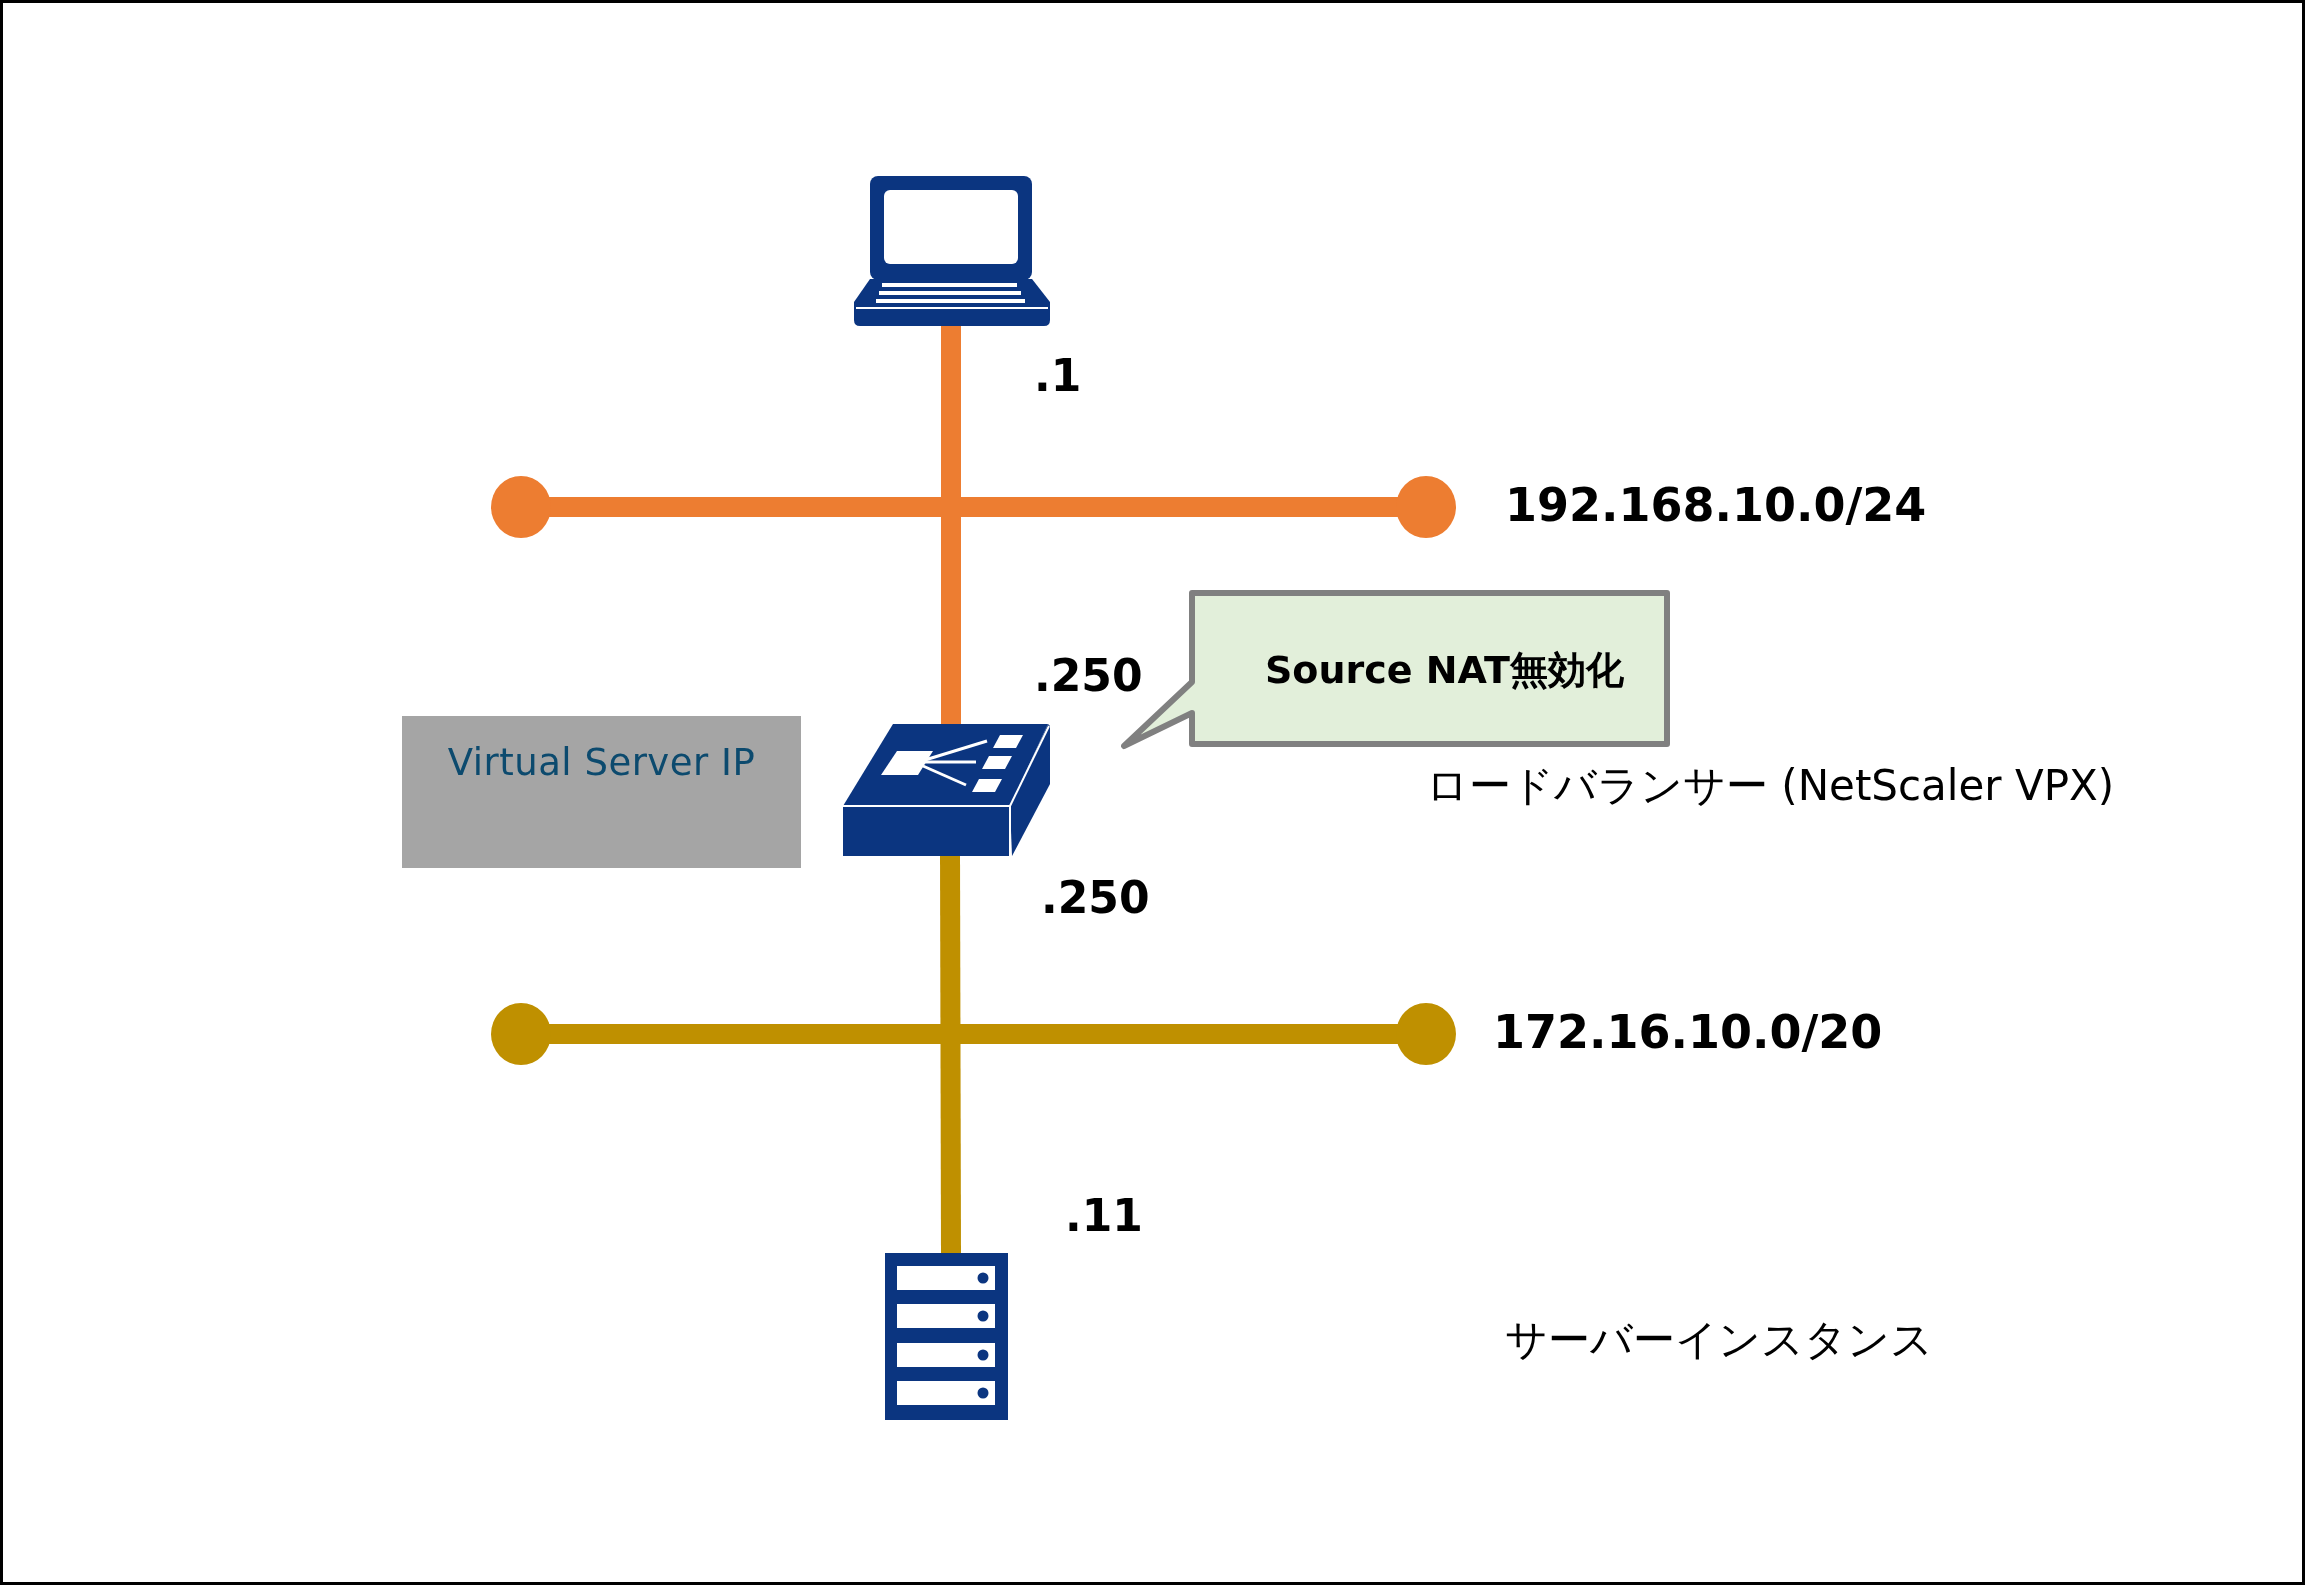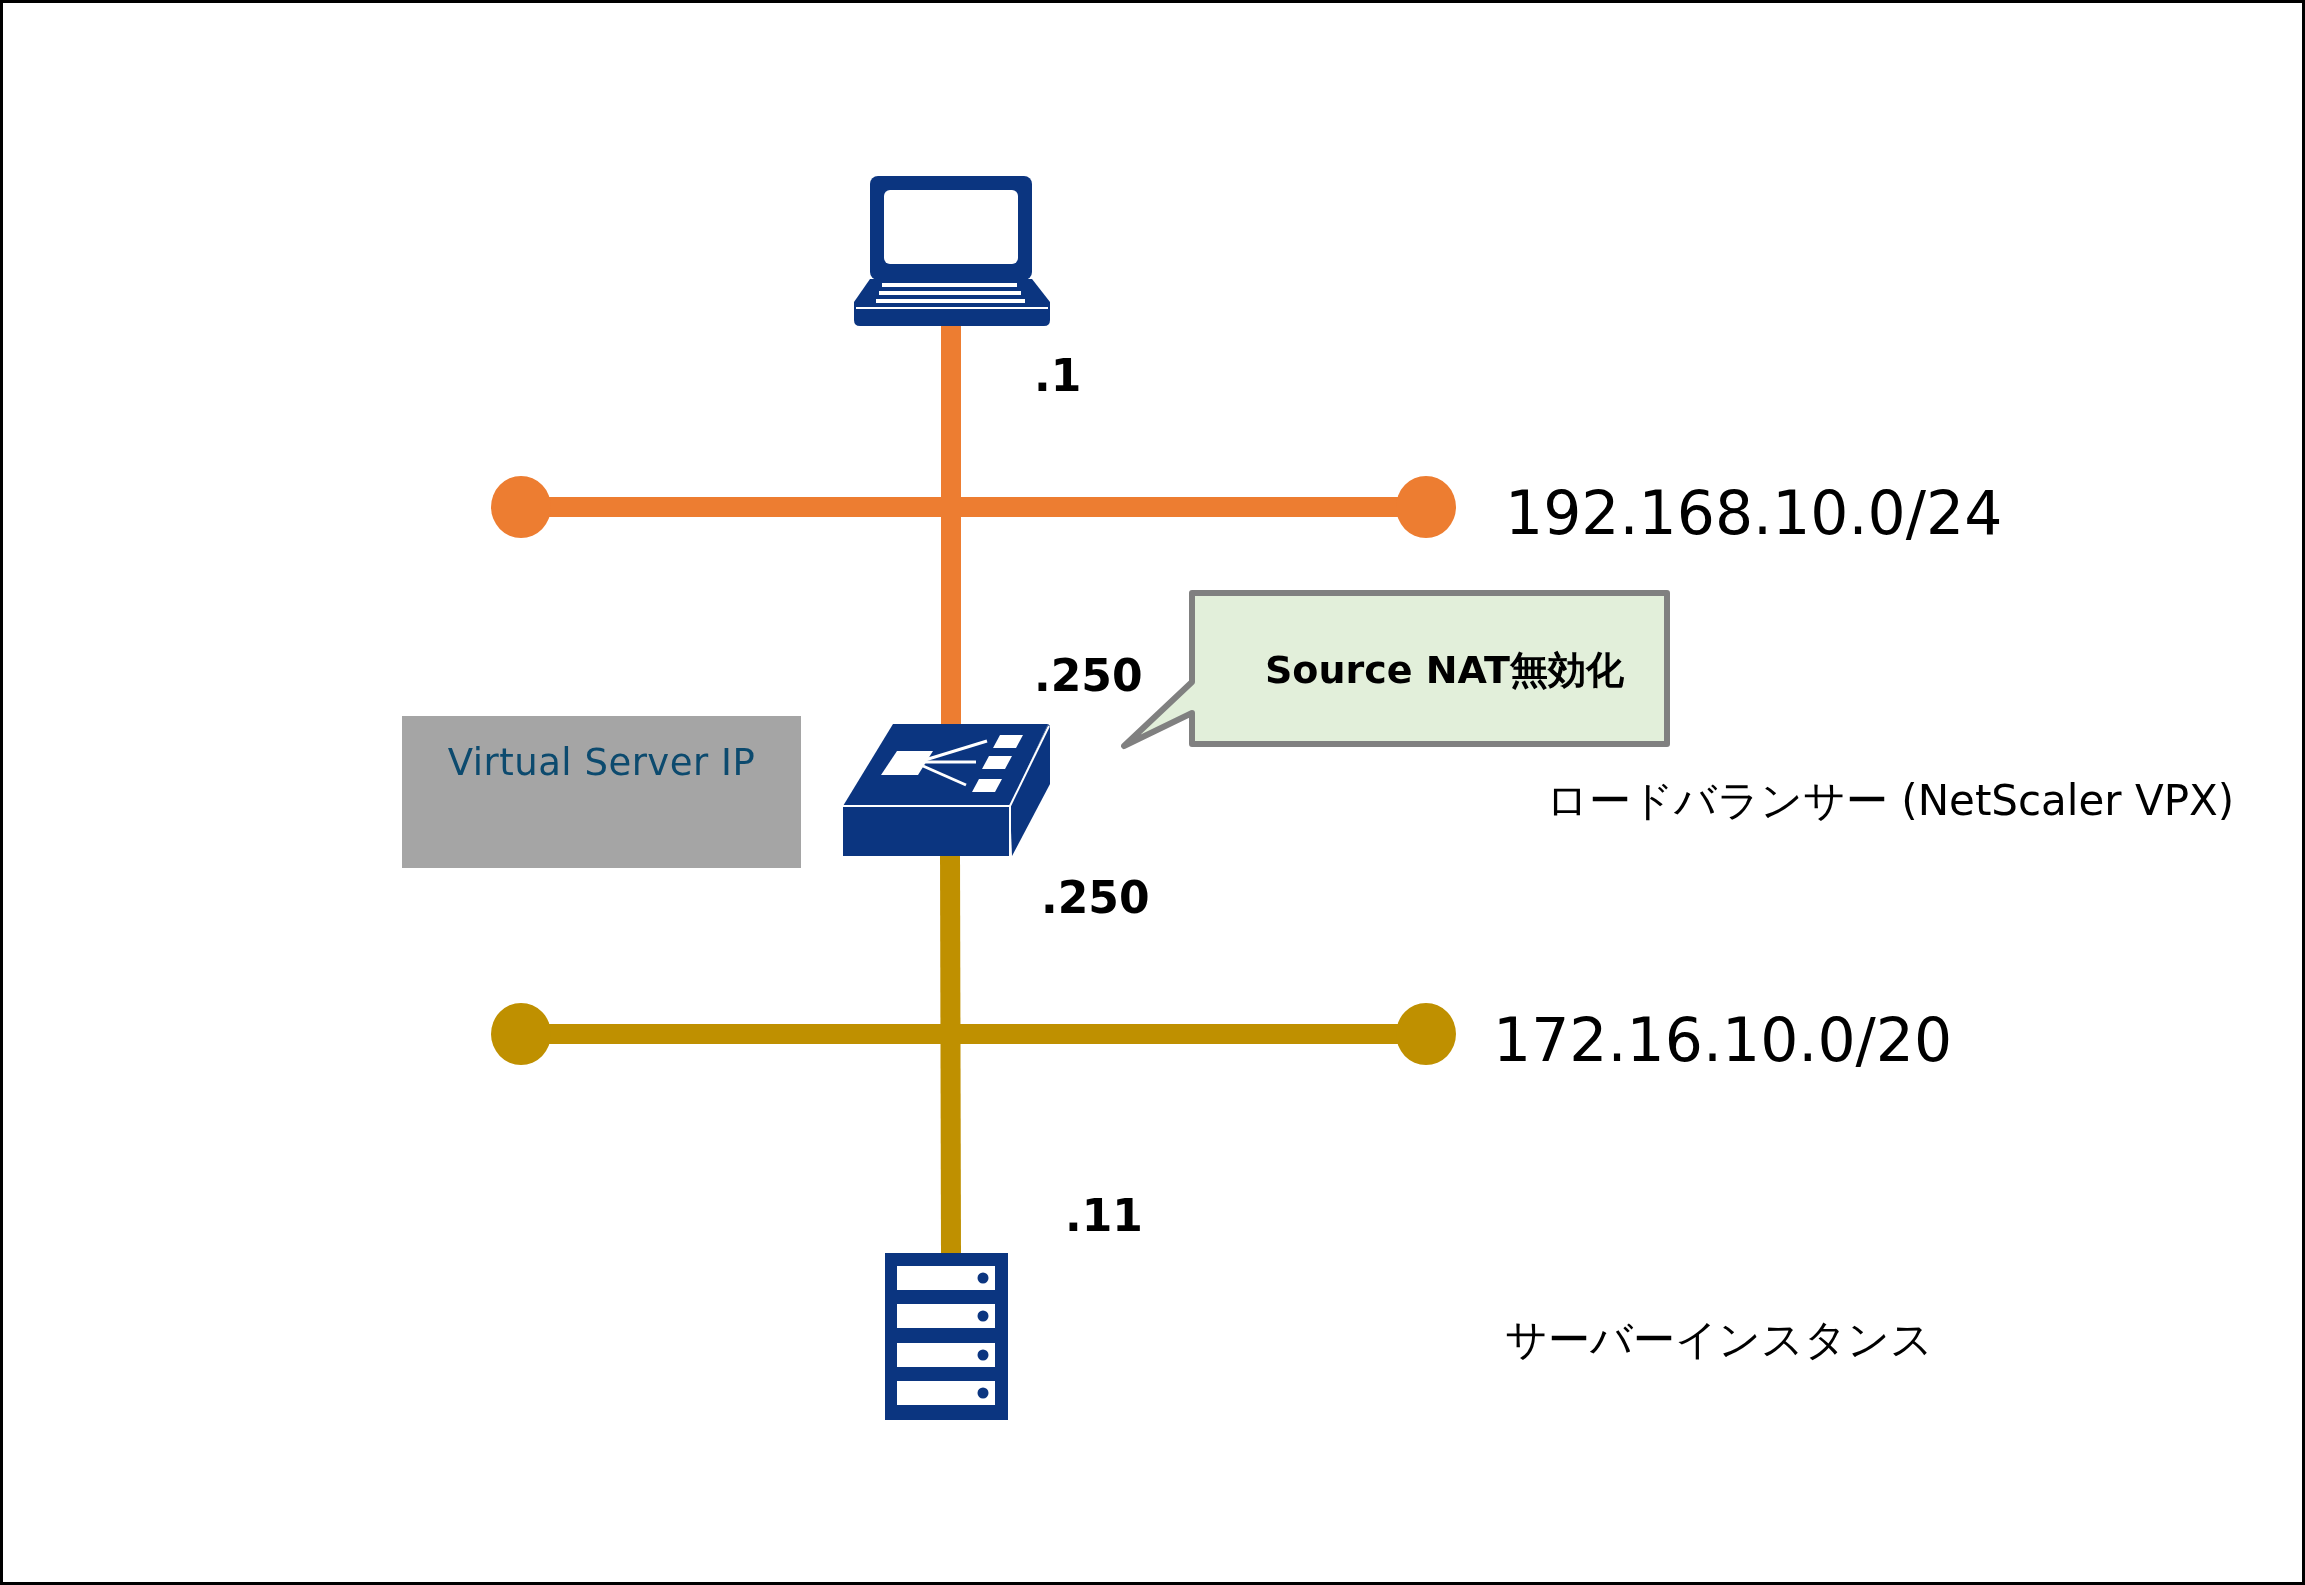--- a/index.html
+++ b/index.html
@@ -3,21 +3,21 @@
 <meta charset="utf-8">
 <style>
   html, body { margin:0; padding:0; background:#fff; }
   body { width:2305px; height:1585px; position:relative; overflow:hidden;
          font-family:"DejaVu Sans", sans-serif; }
   .frame { position:absolute; left:0; top:0; width:2299px; height:1579px;
            border:3px solid #000; box-sizing:content-box; }
   svg.diagram { position:absolute; left:0; top:0; }
   .label { position:absolute; color:#000; white-space:nowrap; }
   .iplabel { font-size:44px; font-weight:bold; }
-  .netlabel { font-size:60px; font-weight:normal; }
+  .netlabel { font-size:46px; font-weight:bold; }
   .devlabel { font-size:42px; }
   .vip-box { position:absolute; left:402px; top:716px; width:399px; height:152px;
              background:#a5a5a5; color:#0c4a6e; text-align:center;
              font-size:37px; line-height:54px; padding-top:20px; box-sizing:border-box; }
   .vip-box div { letter-spacing:0.5px; }
   .callout-text { position:absolute; left:1225px; top:645px; font-size:38px; font-weight:bold; color:#000;margin-left:40px; }
 </style>
 </head>
 <body>
 
@@ -88,14 +88,14 @@
 </div>
 
 <div class="label iplabel" style="left:1034px; top:350px;">.1</div>
 <div class="label iplabel" style="left:1034px; top:650px;">.250</div>
 <div class="label iplabel" style="left:1041px; top:872px;">.250</div>
 <div class="label iplabel" style="left:1041px; top:1190px;margin-left:24px;">.11</div>
 
 <div class="label netlabel" style="left:1505px; top:478px;">192.168.10.0/24</div>
 <div class="label netlabel" style="left:1493px; top:1005px;">172.16.10.0/20</div>
 
-<div class="label devlabel" style="left:1546px; top:758px;margin-top:15px;">ロードバランサー (NetScaler VPX)</div>
+<div class="label devlabel" style="left:1426px; top:758px;">ロードバランサー (NetScaler VPX)</div>
 <div class="label devlabel" style="left:1505px; top:1312px;text-align:center;">サーバーインスタンス</div>
 
 </body></html>

